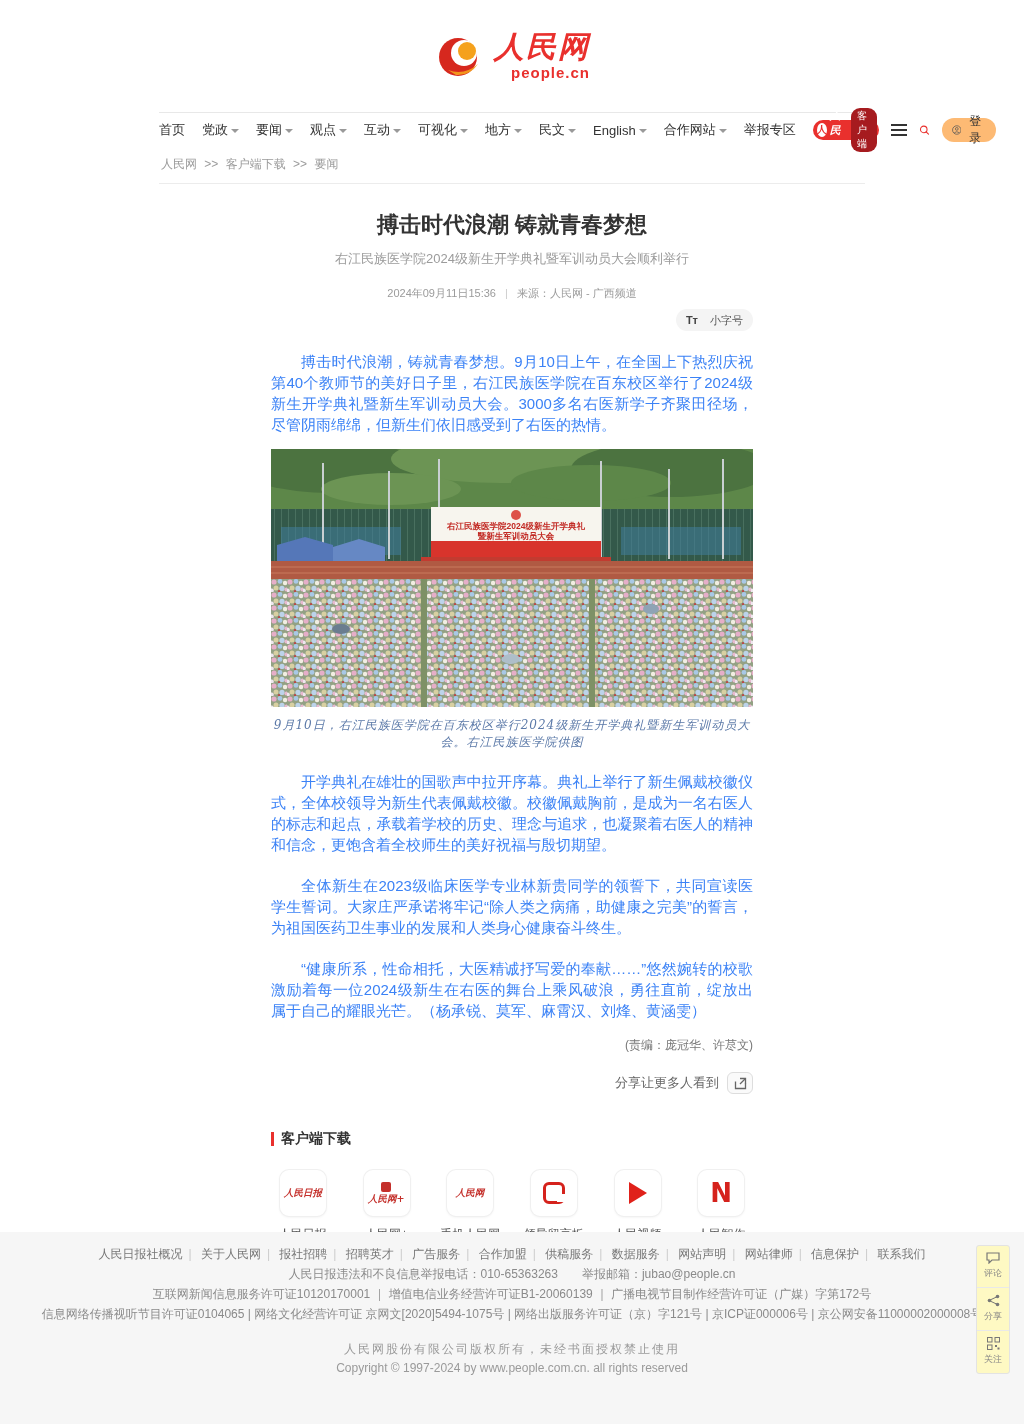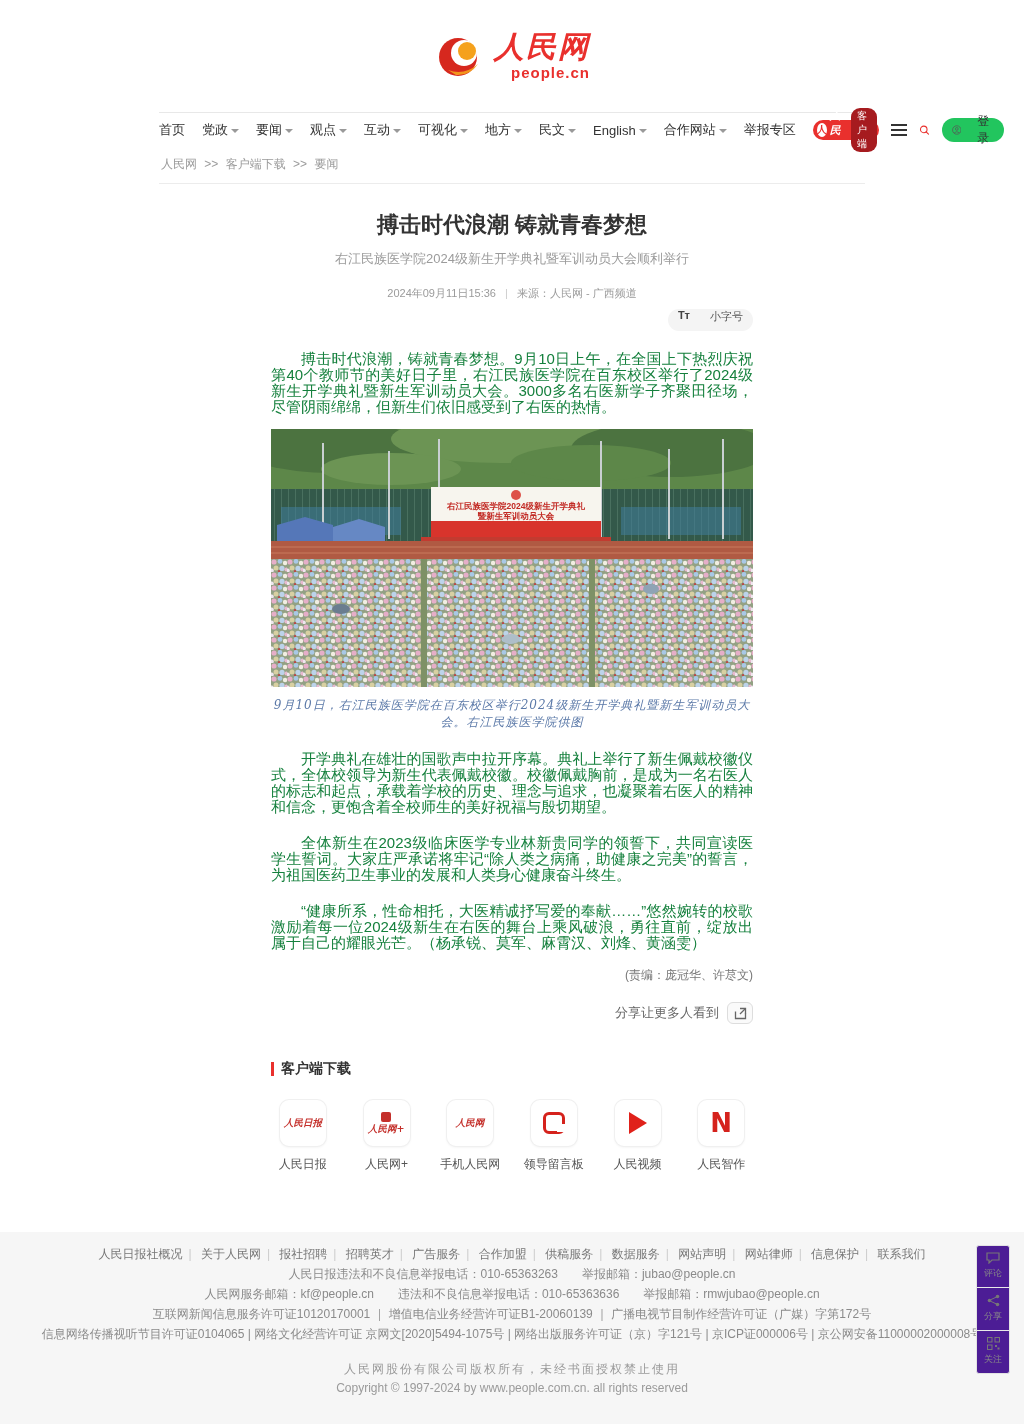--- a/index.html
+++ b/index.html
@@ -25,36 +25,36 @@
   .nav-item { display:flex; align-items:center; gap:3px; white-space:nowrap; }
   .caret { width:0; height:0; border-left:4px solid transparent; border-right:4px solid transparent; border-top:4px solid #999; margin-top:2px; }
   .nav-right { display:flex; align-items:center; gap:12px; margin-left:auto; }
   .app-badge { display:flex; align-items:center; background:#e9302d; border-radius:11px; height:20px; padding:0 2px 0 4px; gap:3px; }
   .app-badge .rm-circle { width:14px; height:14px; border-radius:50%; background:#fff; color:#e9302d; font-size:10px; font-weight:bold; display:flex; align-items:center; justify-content:center; }
   .app-badge .rm-script { color:#fff; font-size:11px; font-style:italic; font-weight:bold; }
   .app-badge .client-pill { background:#a61b1f; color:#fff; border-radius:9px; font-size:10px; padding:1px 6px; }
   .hamburger { display:flex; flex-direction:column; gap:3px; cursor:pointer; }
   .hamburger span { display:block; width:16px; height:2px; background:#333; }
   .search-icon-svg, .login-icon-svg { display:block; }
-  .login-pill { display:flex; align-items:center; gap:16px; background:#22c55e; border-radius:13px; height:24px; padding:0 10px; font-size:12px; color:#333; }
+  .login-pill { display:flex; align-items:center; gap:8px; background:#fdba74; border-radius:13px; height:24px; padding:0 10px; font-size:12px; color:#333; }
 
   
   .crumb-wrap { width:706px; margin:0 auto; padding:9px 2px 10px; font-size:12px; color:#9b9b9b; border-bottom:1px solid #ececec; }
   .crumb-wrap span { margin-right:4px; }
 
   
   .article { width:482px; margin:8px auto; }
   .article-title { margin-top:26px; text-align:center; font-size:22px; font-weight:bold; color:#333; }
   .article-subtitle { margin-top:10px; text-align:center; font-size:13px; color:#9b9b9b; }
   .article-meta { margin-top:18px; text-align:center; font-size:11px; color:#9b9b9b; }
   .article-meta .sep { margin:0 6px; color:#ccc; }
   .font-size-row { display:flex; justify-content:flex-end; margin-top:8px; }
-  .font-pill { display:flex; align-items:flex-start; gap:20px; background:#f4f4f4; border-radius:12px; height:22px; padding:0 10px; font-size:11px; color:#555; }
+  .font-pill { display:flex; align-items:center; gap:12px; background:#f4f4f4; border-radius:12px; height:22px; padding:0 10px; font-size:11px; color:#555; }
   .font-pill .tt { font-weight:bold; font-size:11px; color:#444; }
-  .article p.body-p { margin-top:20px; font-size:15px; line-height:16px; color:#15803d; text-indent:2em; text-align:justify; }
+  .article p.body-p { margin-top:20px; font-size:15px; line-height:21px; color:#3b82f6; text-indent:2em; text-align:justify; }
   .photo-frame { margin-top:14px; width:482px; height:258px; overflow:hidden; background:#f0abfc; }
   .photo-caption { margin-top:10px; text-align:center; font-size:12px; color:#5b79a8; font-family:"DejaVu Serif",serif; font-style:italic; letter-spacing:1px; }
   .editor-note { margin-top:16px; text-align:right; font-size:12px; color:#777; }
   .share-row { margin-top:18px; display:flex; justify-content:flex-end; align-items:center; gap:8px; font-size:13px; color:#666; }
   .share-btn { width:26px; height:22px; border:1px solid #ddd; border-radius:6px; background:#fafafa; display:flex; align-items:center; justify-content:center; }
 
   
   .download { width:482px; margin:36px auto 0; }
   .download-title { display:flex; align-items:center; gap:7px; font-size:14px; font-weight:bold; color:#333; }
   .download-title .red-bar { width:3px; height:14px; background:#e9302d; }
@@ -73,21 +73,21 @@
   
   .footer { position:absolute; left:0; right:0; top:1232px; bottom:0; background:#f6f6f6; padding-top:14px; }
   .footer-links { text-align:center; font-size:12px; color:#777; }
   .footer-links a { margin:0 4px; }
   .footer-links .pipe { color:#ccc; margin:0 2px; }
   .footer-line { text-align:center; font-size:12px; color:#8a8a8a; margin-top:3px; }
   .footer-copy { text-align:center; font-size:12px; color:#9a9a9a; margin-top:18px; letter-spacing:2px; }
   .footer-copy-en { text-align:center; font-size:12px; color:#9a9a9a; margin-top:3px; }
 
   
-  .side-toolbar { position:absolute; right:14px; top:1245px; width:34px; border:1px solid #e3e3e3; background:#4c1d95; border-radius:3px; }
+  .side-toolbar { position:absolute; right:14px; top:1245px; width:34px; border:1px solid #e3e3e3; background:#fef9c3; border-radius:3px; }
   .side-tool { padding:6px 0 7px; display:flex; flex-direction:column; align-items:center; gap:3px; border-bottom:1px solid #e9e9e9; cursor:pointer; }
   .side-tool:last-child { border-bottom:none; }
   .side-tool .t-label { font-size:9px; color:#888; }
   .side-tool svg { display:block; }
 </style>
 </head>
 <body>
 
 <div class="top-header">
   <a class="logo">
@@ -342,21 +342,20 @@
     <a>广告服务</a><span class="pipe">|</span>
     <a>合作加盟</a><span class="pipe">|</span>
     <a>供稿服务</a><span class="pipe">|</span>
     <a>数据服务</a><span class="pipe">|</span>
     <a>网站声明</a><span class="pipe">|</span>
     <a>网站律师</a><span class="pipe">|</span>
     <a>信息保护</a><span class="pipe">|</span>
     <a>联系我们</a>
   </div>
   <div class="footer-line">人民日报违法和不良信息举报电话：010-65363263　　举报邮箱：jubao@people.cn</div>
-  <div class="footer-line">人民网服务邮箱：kf@people.cn　　违法和不良信息举报电话：010-65363636　　举报邮箱：rmwjubao@people.cn</div>
   <div class="footer-line">互联网新闻信息服务许可证10120170001 ｜ 增值电信业务经营许可证B1-20060139 ｜ 广播电视节目制作经营许可证（广媒）字第172号</div>
   <div class="footer-line">信息网络传播视听节目许可证0104065 | 网络文化经营许可证 京网文[2020]5494-1075号 | 网络出版服务许可证（京）字121号 | 京ICP证000006号 | 京公网安备11000002000008号</div>
   <div class="footer-copy">人民网股份有限公司版权所有，未经书面授权禁止使用</div>
   <div class="footer-copy-en">Copyright © 1997-2024 by www.people.com.cn. all rights reserved</div>
 
 </div>
 
 <div class="side-toolbar">
   <div class="side-tool">
     <svg width="14" height="12" viewBox="0 0 14 12">

